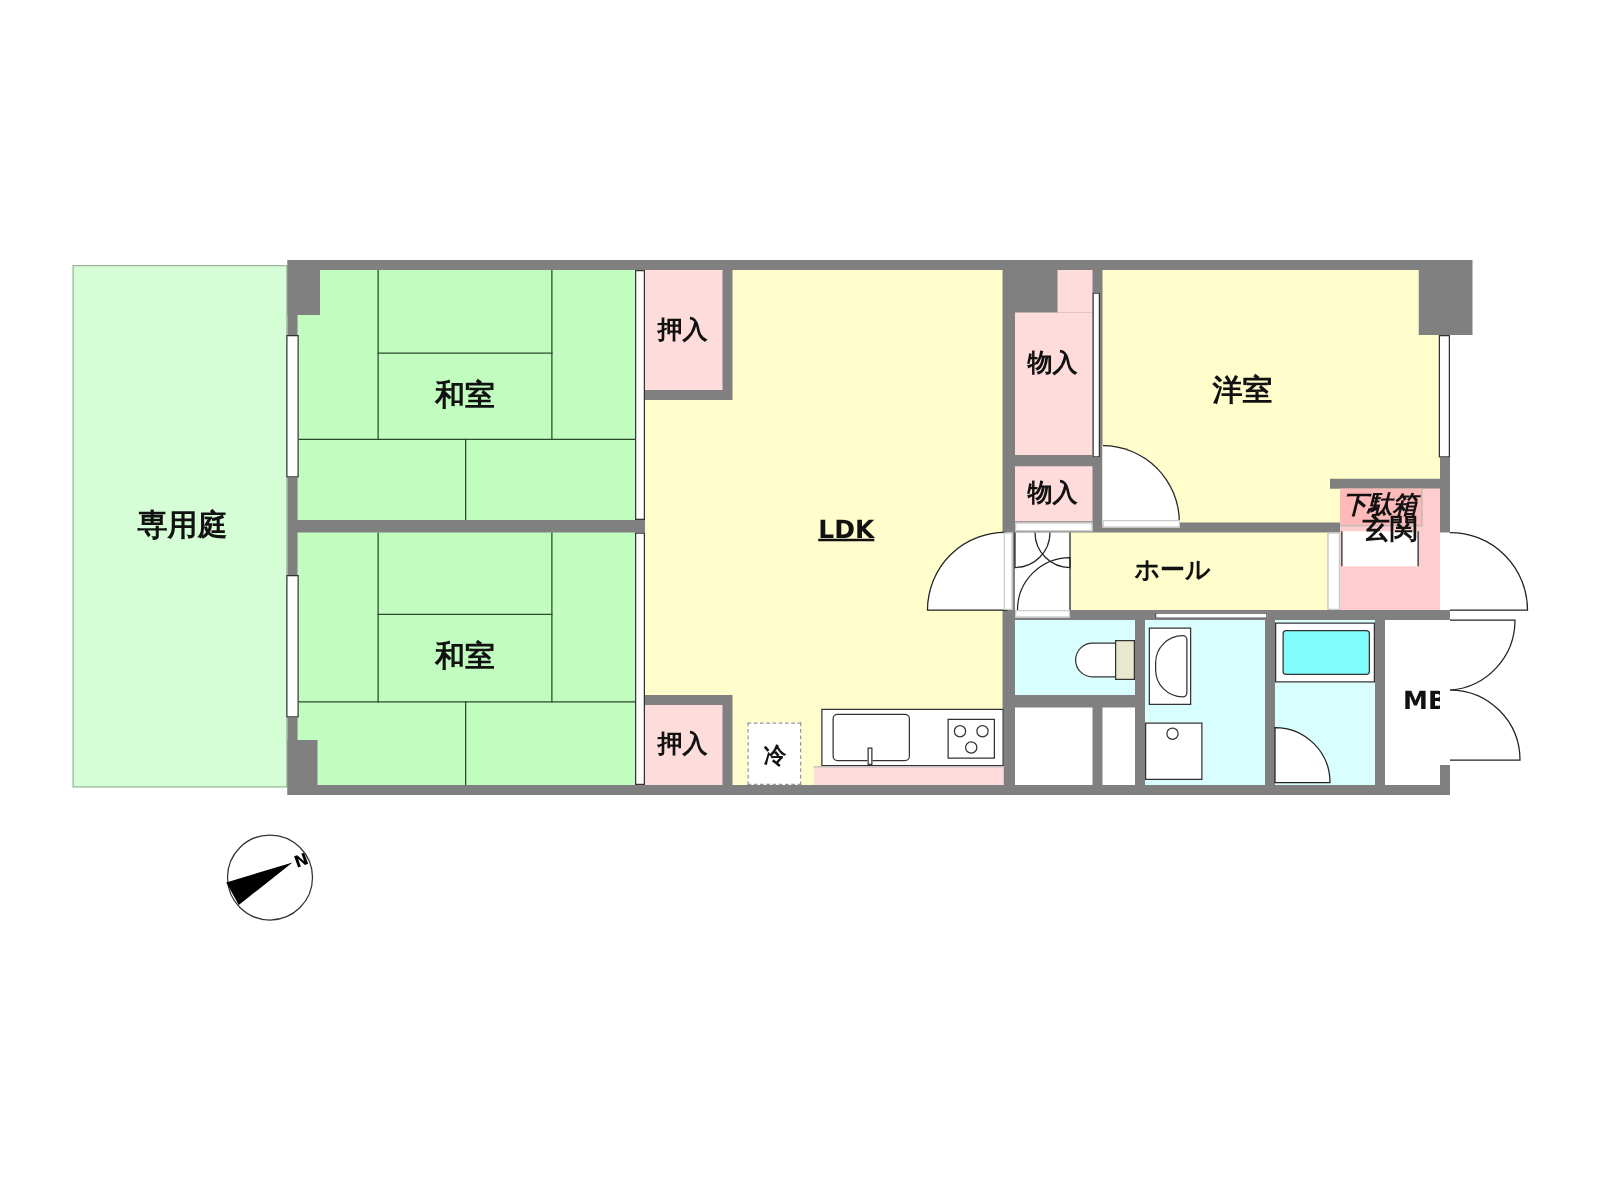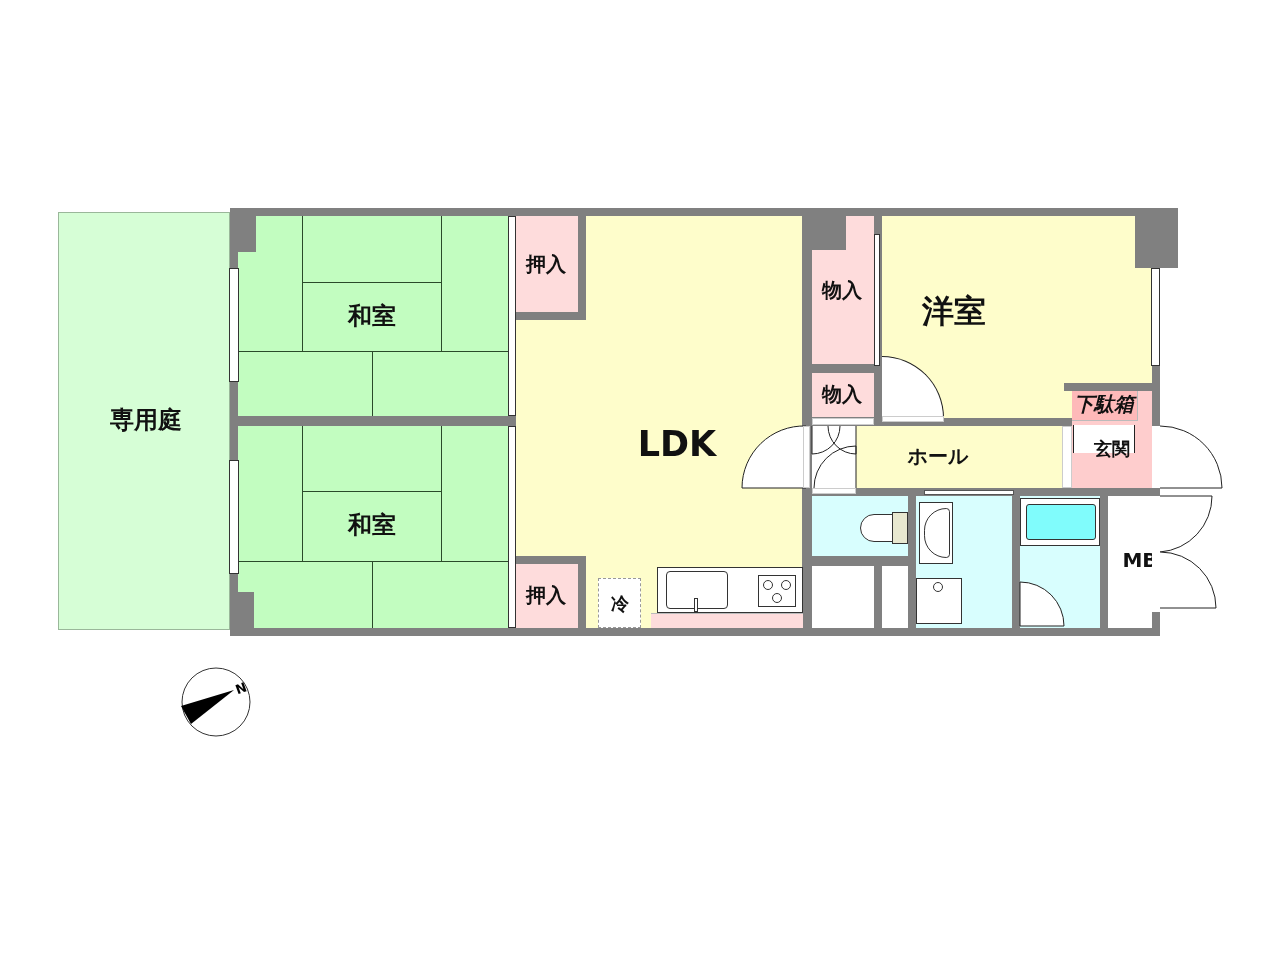--- a/index.html
+++ b/index.html
@@ -39,21 +39,21 @@
 <div class="tline" style="left:372px;top:561px;width:1px;height:67px;"></div>
 <span class="label" style="left:372px;top:525px;font-size:24px;">和室</span>
 
 <div class="win" style="left:229px;top:268px;width:10px;height:114px;"></div>
 <div class="win" style="left:229px;top:460px;width:10px;height:114px;"></div>
 
 <div class="win" style="left:508px;top:216px;width:8px;height:200px;"></div>
 <div class="win" style="left:508px;top:426px;width:8px;height:202px;"></div>
 
 <div class="room" style="left:516px;top:216px;width:286px;height:412px;background:#fefdcb;"></div>
-<span class="label" style="left:677px;top:444px;font-size:35px;">LDK</span>
+<span class="label" style="left:677px;top:423px;font-size:20px;text-decoration:underline;">LDK</span>
 
 <div class="room" style="left:516px;top:216px;width:70px;height:104px;background:#808080;"></div>
 <div class="room" style="left:516px;top:216px;width:62px;height:96px;background:#fedcdc;"></div>
 <span class="label" style="left:546px;top:264px;font-size:20px;">押入</span>
 
 <div class="room" style="left:516px;top:556px;width:70px;height:72px;background:#808080;"></div>
 <div class="room" style="left:516px;top:564px;width:62px;height:64px;background:#fedcdc;"></div>
 <span class="label" style="left:546px;top:595px;font-size:20px;">押入</span>
 
 <div class="room" style="left:598px;top:578px;width:43px;height:50px;background:#fff;border:1px dashed #999;"></div>
@@ -74,21 +74,21 @@
 <span class="label" style="left:842px;top:290px;font-size:20px;">物入</span>
 <div class="win" style="left:874px;top:234px;width:6px;height:132px;"></div>
 
 <div class="room" style="left:812px;top:373px;width:62px;height:44px;background:#fedcdc;"></div>
 <span class="label" style="left:842px;top:394px;font-size:20px;">物入</span>
 <div class="room" style="left:812px;top:418px;width:62px;height:7px;background:#fff;border:1px solid #ccc;"></div>
 
 <div class="room" style="left:882px;top:216px;width:270px;height:202px;background:#fefdcb;"></div>
 <div class="wall" style="left:1135px;top:208px;width:43px;height:60px;"></div>
 <div class="wall" style="left:1064px;top:383px;width:96px;height:8px;"></div>
-<span class="label" style="left:954px;top:312px;font-size:32px;">洋室</span>
+<span class="label" style="left:994px;top:312px;font-size:24px;">洋室</span>
 <div class="win" style="left:1151px;top:268px;width:9px;height:98px;"></div>
 
 <div class="room" style="left:882px;top:356px;width:62px;height:62px;background:#fff;border-top-right-radius:62px;border-top:1px solid #222;border-right:1px solid #222;"></div>
 <div class="room" style="left:882px;top:416px;width:62px;height:6px;background:#fff;border:1px solid #ccc;"></div>
 
 <div class="room" style="left:856px;top:426px;width:206px;height:62px;background:#fefdcb;"></div>
 <span class="label" style="left:938px;top:456px;font-size:20px;">ホール</span>
 
 <div class="room" style="left:812px;top:426px;width:44px;height:62px;background:#fff;"></div>
 <svg style="left:812px;top:426px;" width="44" height="70">
@@ -100,21 +100,21 @@
 
 <svg style="left:740px;top:426px;" width="70" height="64">
   <path d="M66 62 H2 A62 62 0 0 1 66 0" fill="#fff" stroke="#222" stroke-width="1"></path>
 </svg>
 <div class="room" style="left:803px;top:426px;width:7px;height:62px;background:#fff;border:1px solid #ccc;"></div>
 
 <div class="room" style="left:1072px;top:391px;width:80px;height:97px;background:#fecdcd;"></div>
 <div class="room" style="left:1072px;top:391px;width:66px;height:30px;background:#feb9b9;border-right:1px solid #bbb;border-bottom:1px solid #bbb;"></div>
 <span class="label" style="left:1104px;top:404px;font-size:20px;font-style:italic;">下駄箱</span>
 <div class="room" style="left:1073px;top:425px;width:62px;height:28px;background:#fff;border-left:1px solid #222;border-right:1px solid #222;"></div>
-<span class="label" style="left:1112px;top:449px;font-size:18px;">玄関</span>
+<span class="label" style="left:1112px;top:423px;font-size:22px;">玄関</span>
 <div class="room" style="left:1062px;top:426px;width:10px;height:62px;background:#fff;border:1px solid #ccc;"></div>
 
 <div class="room" style="left:1152px;top:426px;width:8px;height:62px;background:#fff;"></div>
 <svg style="left:1160px;top:424px;" width="66" height="66">
   <path d="M0 2 A62 62 0 0 1 62 64 H0" fill="#fff" stroke="#222" stroke-width="1"></path>
 </svg>
 
 <div class="room" style="left:812px;top:496px;width:96px;height:60px;background:#d8fefe;"></div>
 <div class="room" style="left:860px;top:514px;width:40px;height:28px;border:1px solid #333;border-radius:14px 4px 4px 14px;background:#fff;"></div>
 <div class="room" style="left:892px;top:512px;width:16px;height:32px;border:1px solid #333;background:#e8e8d0;"></div>

